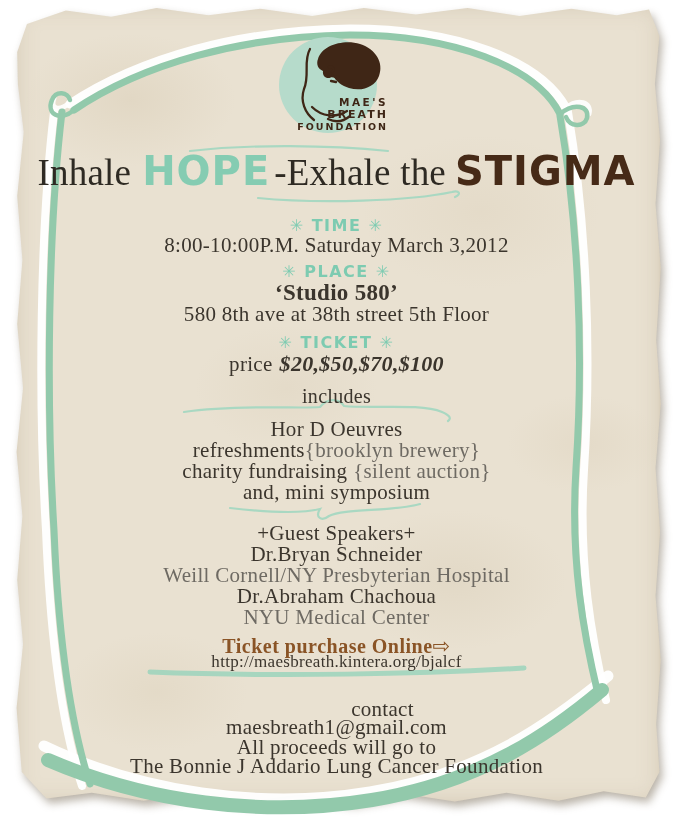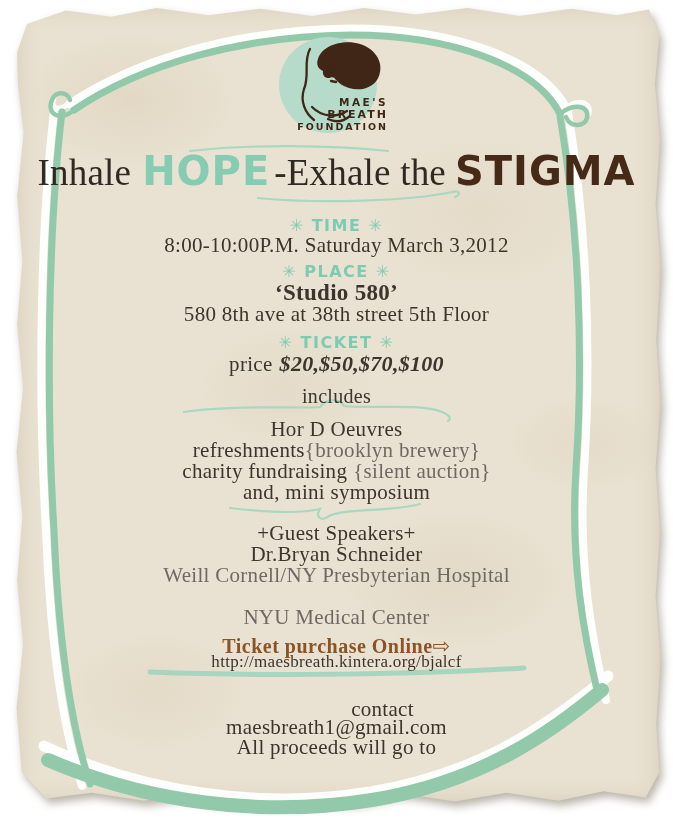--- a/index.html
+++ b/index.html
@@ -139,23 +139,25 @@
     <span>refreshments</span><span class="note">{brooklyn brewery}</span>
   </div>
   <div class="line t-item3">
     <span>charity fundraising</span><span class="note gap">{silent auction}</span>
   </div>
   <div class="line t-item4">and, mini symposium</div>
 
   <div class="line t-speakers-h">+Guest Speakers+</div>
   <div class="line t-speaker1">Dr.Bryan Schneider</div>
   <div class="line gray t-affil1">Weill Cornell/NY Presbyterian Hospital</div>
+  <div class="line t-speaker2">Dr.Abraham Chachoua</div>
   <div class="line gray t-affil2">NYU Medical Center</div>
 
   <div class="line t-online">
     <span>Ticket purchase Online</span><span class="arrow">⇨</span>
   </div>
   <div class="line t-url">http://maesbreath.kintera.org/bjalcf</div>
   <div class="line t-contact">contact</div>
   <div class="line t-email">maesbreath1@gmail.com</div>
   <div class="line t-proceeds1">All proceeds will go to</div>
+  <div class="line t-proceeds2">The Bonnie J Addario Lung Cancer Foundation</div>
 
 </div>
 
 </body></html>

